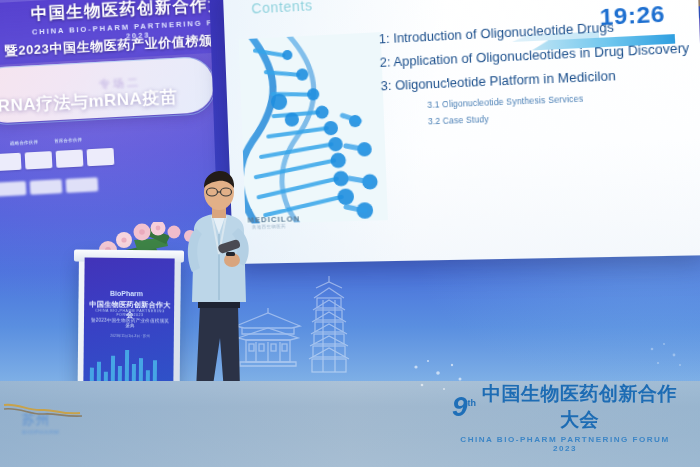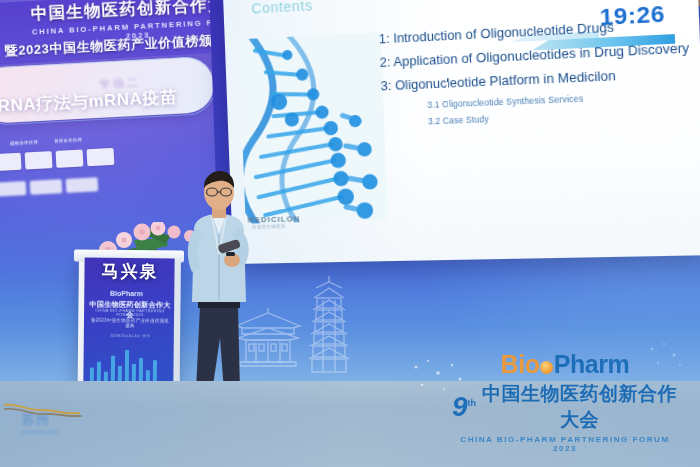--- a/index.html
+++ b/index.html
@@ -380,21 +380,20 @@
       <circle cx="12" cy="28" r="3"></circle>
         <circle cx="28" cy="18" r="2.6"></circle>
       <circle cx="46" cy="10" r="2.8"></circle>
         <circle cx="62" cy="6" r="2.4"></circle>
     </g>
   </svg>
 
   <div class="podium"></div>
   <div class="podium-top"></div>
   <div class="podium-sign"></div>
-  <div class="ps-name">马兴泉</div>
   <div class="ps-logo">BioPharm</div>
   <div class="ps-cn">中国生物医药创新合作大会</div>
   <div class="ps-en">CHINA BIO-PHARM PARTNERING FORUM 2023</div>
   <div class="ps-en2">暨2023中国生物医药产业价值榜颁奖盛典</div>
   <div class="ps-date">2023年11月1日-3日 · 苏州</div>
   <svg class="podium-chart" viewBox="0 0 86 40">
     <g fill="#4ab6ea" opacity=".85">
       <rect x="4" y="26" width="4" height="14"></rect>
         <rect x="11" y="20" width="4" height="20"></rect>
       <rect x="18" y="30" width="4" height="10"></rect>
@@ -470,23 +469,20 @@
     <g fill="#ffffff" opacity=".6">
       <circle cx="6" cy="8" r="1.3"></circle>
         <circle cx="18" cy="3" r="1"></circle>
       <circle cx="28" cy="14" r="1.4"></circle>
         <circle cx="12" cy="22" r="1.1"></circle>
       <circle cx="34" cy="24" r="1"></circle>
     </g>
   </svg>
 
   <div class="brand">
-    <div class="brand-bio">
-      <span class="b1">Bio</span><span class="brand-dot"></span><span class="b2">Pharm</span>
-    </div>
     <div class="brand-row">
       <div class="brand-9"><span>9</span><sup>th</sup></div>
       <div class="brand-cn">中国生物医药创新合作大会</div>
     </div>
     <div class="brand-en">CHINA BIO-PHARM PARTNERING FORUM 2023</div>
   </div>
 
 </div>
 
 </body></html>

